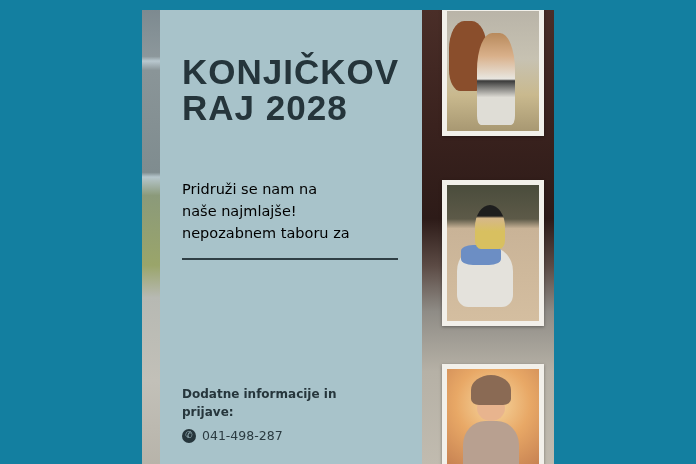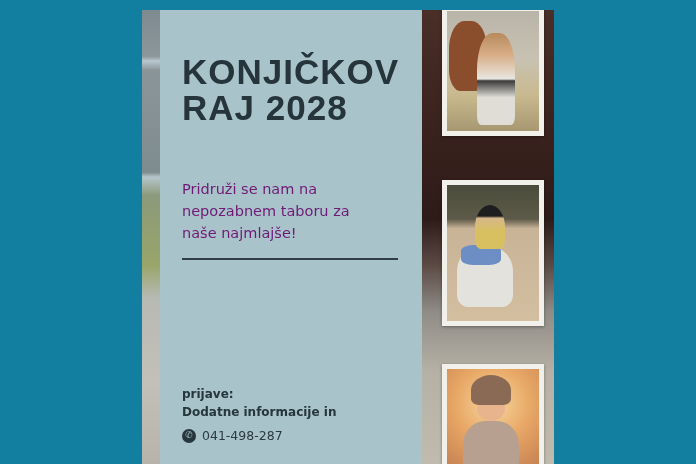--- a/index.html
+++ b/index.html
@@ -23,21 +23,21 @@
     color:#26363c;
   }
   .title {
     position:absolute; left:22px; top:44px;
     font-family:"Liberation Sans", sans-serif;
     font-weight:bold; font-size:35px; line-height:36px;
     letter-spacing:1px; color:#25353b;
   }
   .intro {
     position:absolute; left:22px; top:168px; width:220px;
-    font-size:14.5px; line-height:22px; color:#701a75;
+    font-size:14.5px; line-height:22px; color:#000000;
   }
   .divider {
     position:absolute; left:22px; top:248px; width:216px; height:2px;
     background:#2f3f45;
   }
   .dates {
     position:absolute; left:22px; top:276px;
     font-size:14.5px; line-height:24px; color:#2b3b41;
   }
   .contact-head {
@@ -85,32 +85,32 @@
   <div class="left-strip"></div>
 
   <div class="panel">
     <div class="title">
       <div>KONJIČKOV</div>
       <div>RAJ 2028</div>
     </div>
 
     <div class="intro">
       <div>Pridruži se nam na</div>
+      <div>naše najmlajše!</div>
       <div>nepozabnem taboru za</div>
-      <div>naše najmlajše!</div>
     </div>
 
     <div class="divider"></div>
 
     <div class="dates">
     </div>
 
     <div class="contact-head">
+      <div>Dodatne informacije in</div>
       <div>prijave:</div>
-      <div>Dodatne informacije in</div>
     </div>
 
     <div class="contact-row" style="top:418px;">
       <span class="icon-circle">✆</span>
       <span>041-498-287</span>
     </div>
 
   </div>
 
   <div class="right-strip">

